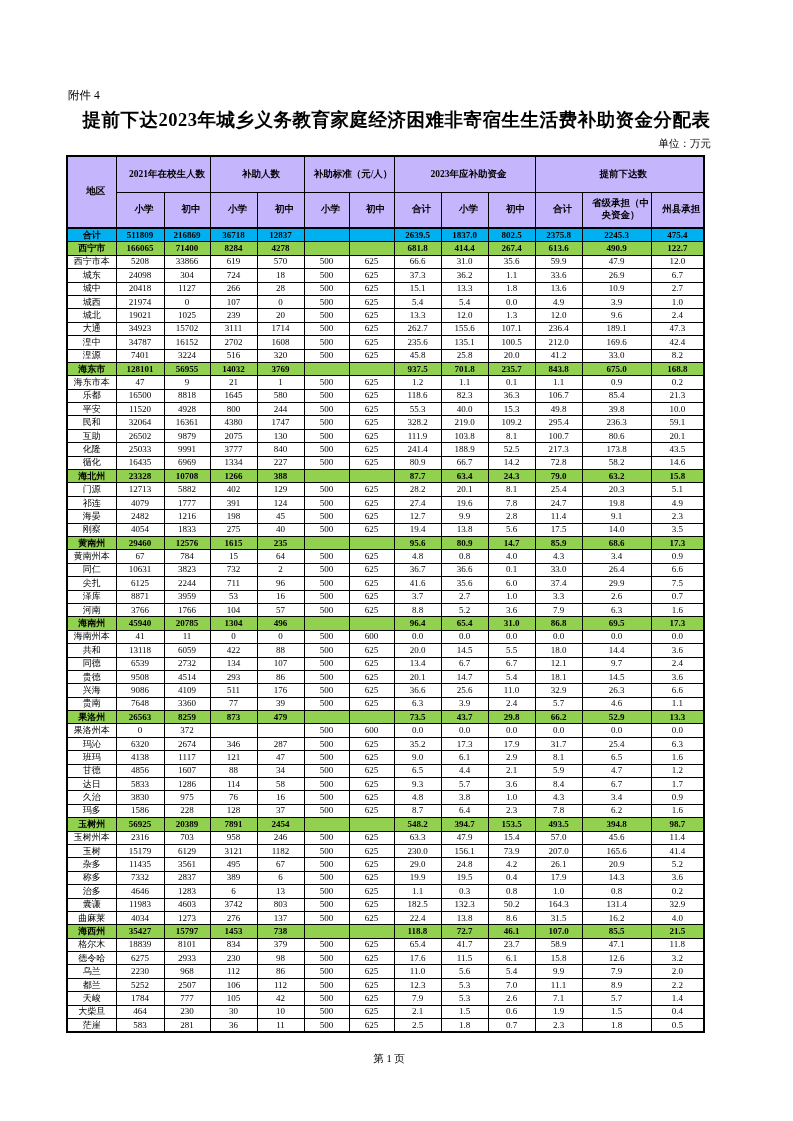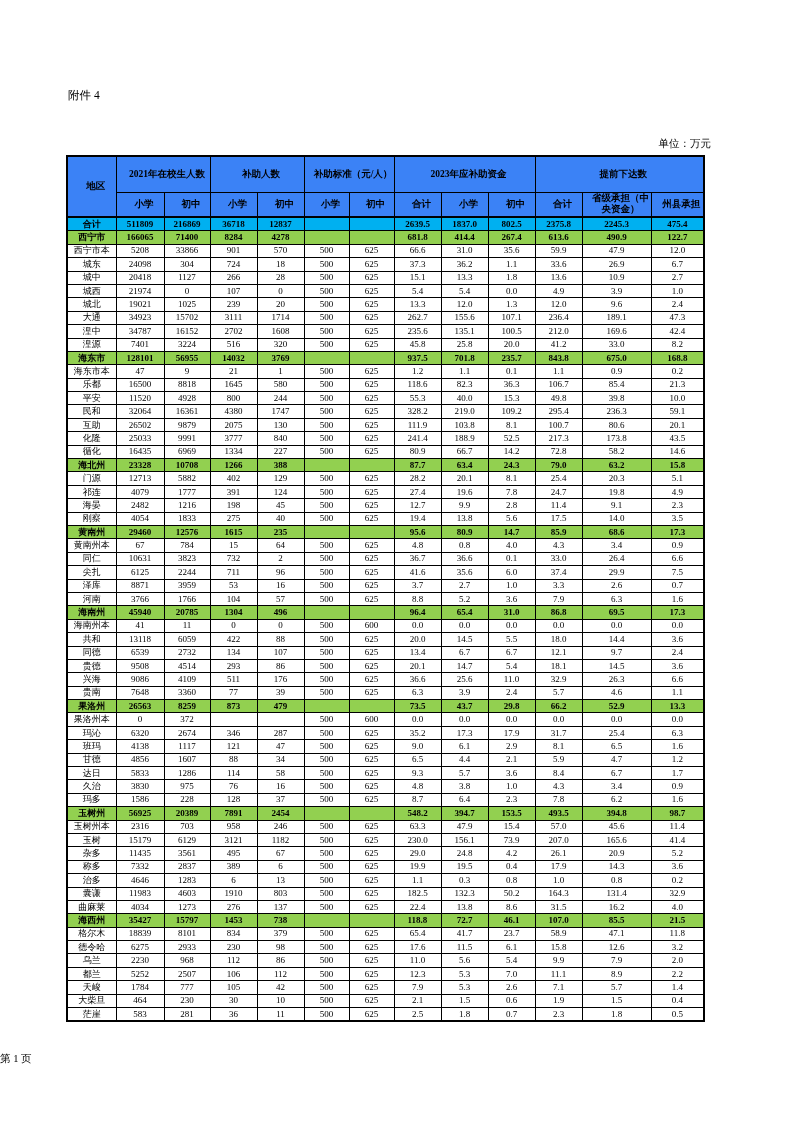--- a/index.html
+++ b/index.html
@@ -28,44 +28,45 @@
     border-collapse: collapse; table-layout: fixed;
     border: 2px solid #000;
   }
   .tbl th, .tbl td {
     border: 1px solid #000;
     text-align: center; vertical-align: middle;
     padding: 0; overflow: hidden;
   }
   .tbl thead th {
     font-size: 9.5px; font-weight: bold; line-height: 1.2;
-    white-space: normal; background: #3b82f6; padding-left: 8px;
+    white-space: normal; background: #c4b5fd; padding-left: 8px;
   }
   .tbl thead tr.h1 { height: 36px; }
-  .tbl thead tr.h2 { height: 25px; }
+  .tbl thead tr.h2 { height: 36px; }
   .tbl thead { border-bottom: 2px solid #000; }
   .tbl tbody td {
     font-size: 9px; height: 12.4px; line-height: 1;
     white-space: nowrap;
   }
   tr.row-total td { background: var(--c-total, #00B0F0); font-weight: bold; }
   tr.row-total td { border-top: 2px solid #000; border-bottom: 1.5px solid #000; }
   tr.row-region td { background: var(--c-region, #92D050); font-weight: bold; }
   .footer {
     position: absolute; left: 0; top: 1052px; width: 778px;
-    text-align: left; font-size: 10.5px;
+    text-align: center; font-size: 10.5px;
   }
 </style>
 </head>
 <body>
 
 <div class="page">
 
   <div class="attachment">附件 4</div>
 
+  <h1 class="title">提前下达2023年城乡义务教育家庭经济困难非寄宿生生活费补助资金分配表</h1>
 
   <div class="unit">单位：万元</div>
 
   <table class="tbl">
     <colgroup>
       <col style="width:49px">
         <col style="width:48px">
         <col style="width:46px">
       <col style="width:47px">
         <col style="width:47px">
@@ -130,21 +131,21 @@
           <td>414.4</td>
           <td>267.4</td>
           <td>613.6</td>
           <td>490.9</td>
           <td>122.7</td>
         </tr>
         <tr class="row-county">
           <td>西宁市本</td>
           <td>5208</td>
           <td>33866</td>
-          <td>901</td>
+          <td>619</td>
           <td>570</td>
           <td>500</td>
           <td>625</td>
           <td>66.6</td>
           <td>31.0</td>
           <td>35.6</td>
           <td>59.9</td>
           <td>47.9</td>
           <td>12.0</td>
         </tr>
@@ -850,21 +851,21 @@
           <td>0.3</td>
           <td>0.8</td>
           <td>1.0</td>
           <td>0.8</td>
           <td>0.2</td>
         </tr>
         <tr class="row-county">
           <td>囊谦</td>
           <td>11983</td>
           <td>4603</td>
-          <td>1910</td>
+          <td>3742</td>
           <td>803</td>
           <td>500</td>
           <td>625</td>
           <td>182.5</td>
           <td>132.3</td>
           <td>50.2</td>
           <td>164.3</td>
           <td>131.4</td>
           <td>32.9</td>
         </tr>

